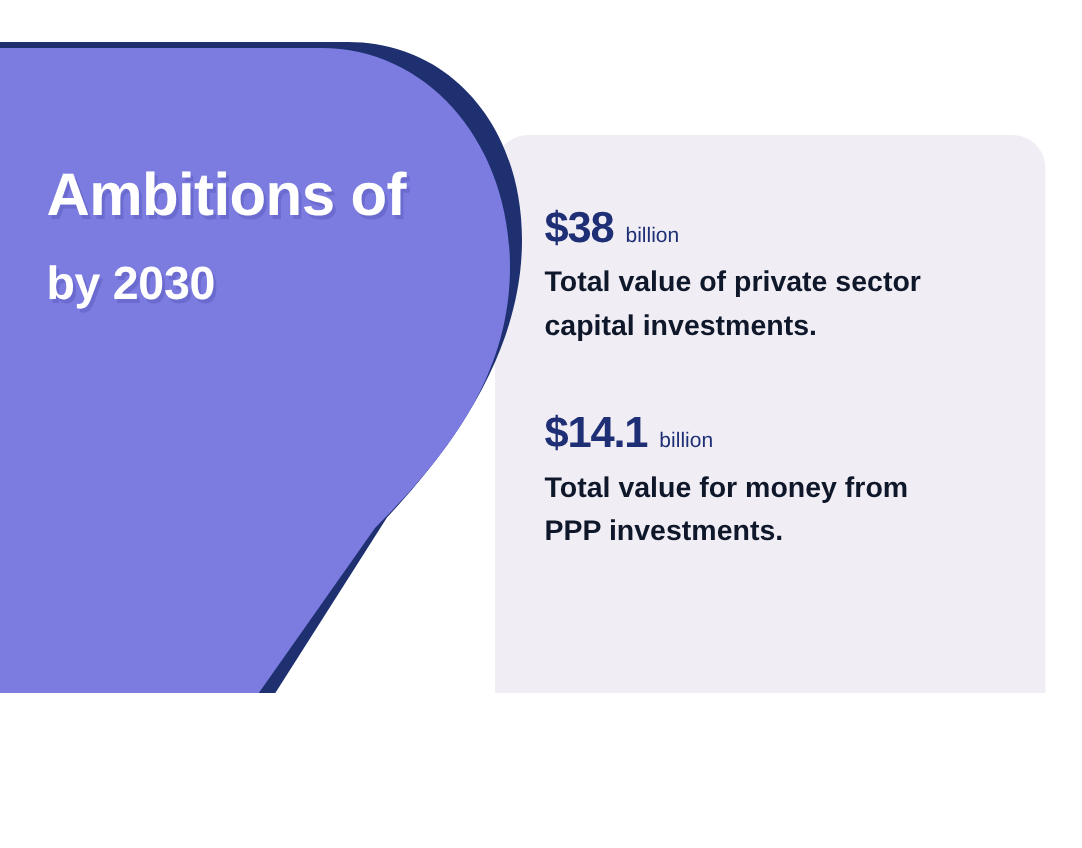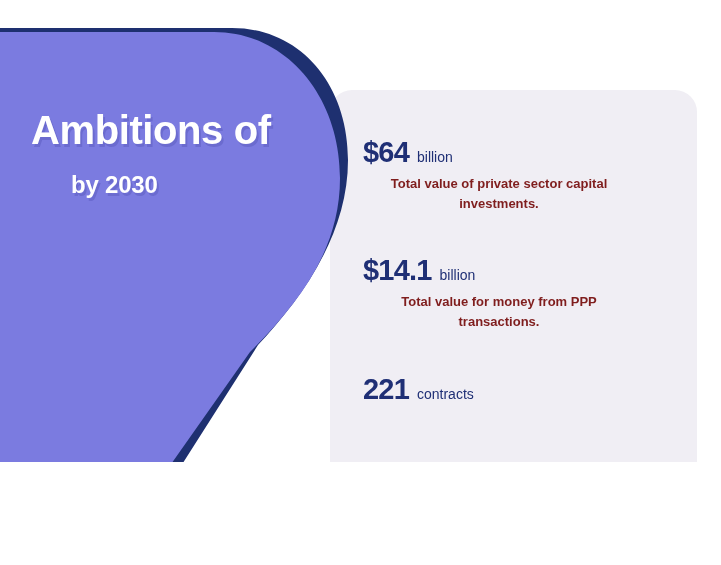--- a/index.html
+++ b/index.html
@@ -55,27 +55,26 @@
     font-size: 40px;
     font-weight: bold;
     line-height: 1.33;
     color: #ffffff;
     letter-spacing: -0.4px;
     text-shadow: 2px 3px 0 rgba(70, 70, 170, 0.30);
     white-space: nowrap;
   }
   .subtitle {
     margin-top: 14px;
-    font-size: 24px;
+    font-size: 31px;
     font-weight: bold;
     color: #ffffff;
     letter-spacing: -0.2px;
     text-shadow: 2px 3px 0 rgba(70, 70, 170, 0.30);
     white-space: nowrap;
-    margin-left: 40px;
   }
 
   
   .stats {
     position: absolute;
     left: 363px;
     top: 138px;
     width: 300px;
   }
   .stat-item {
@@ -97,26 +96,25 @@
     line-height: 1;
   }
   .stat-unit {
     font-size: 14px;
     font-weight: normal;
     color: #1f2f75;
     margin-left: 8px;
     line-height: 1;
   }
   .stat-desc {
-    font-size: 13px;
+    font-size: 19px;
     font-weight: bold;
-    color: #7f1d1d;
+    color: #0f172a;
     line-height: 1.55;
     max-width: 272px;
-    text-align: center;
   }
 </style>
 </head>
 <body>
 
 <div class="slide">
 
   <div class="content-panel"></div>
 
   <svg class="shape-layer" viewBox="0 0 721 565" width="721" height="565" preserveAspectRatio="none">
@@ -142,36 +140,32 @@
 
   <div class="title-block">
     <div class="title-line">Ambitions of</div>
     <div class="subtitle">by 2030</div>
   </div>
 
   <div class="stats">
 
     <div class="stat-item">
       <div class="stat-headline">
-        <span class="stat-value">$64</span>
+        <span class="stat-value">$38</span>
         <span class="stat-unit">billion</span>
       </div>
       <div class="stat-desc">Total value of private sector capital investments.</div>
     </div>
 
     <div class="stat-item">
       <div class="stat-headline">
         <span class="stat-value">$14.1</span>
         <span class="stat-unit">billion</span>
       </div>
-      <div class="stat-desc">Total value for money from PPP transactions.</div>
+      <div class="stat-desc">Total value for money from PPP investments.</div>
     </div>
 
     <div class="stat-item">
-      <div class="stat-headline">
-        <span class="stat-value">221</span>
-        <span class="stat-unit">contracts</span>
-      </div>
     </div>
 
   </div>
 
 </div>
 
 </body></html>

